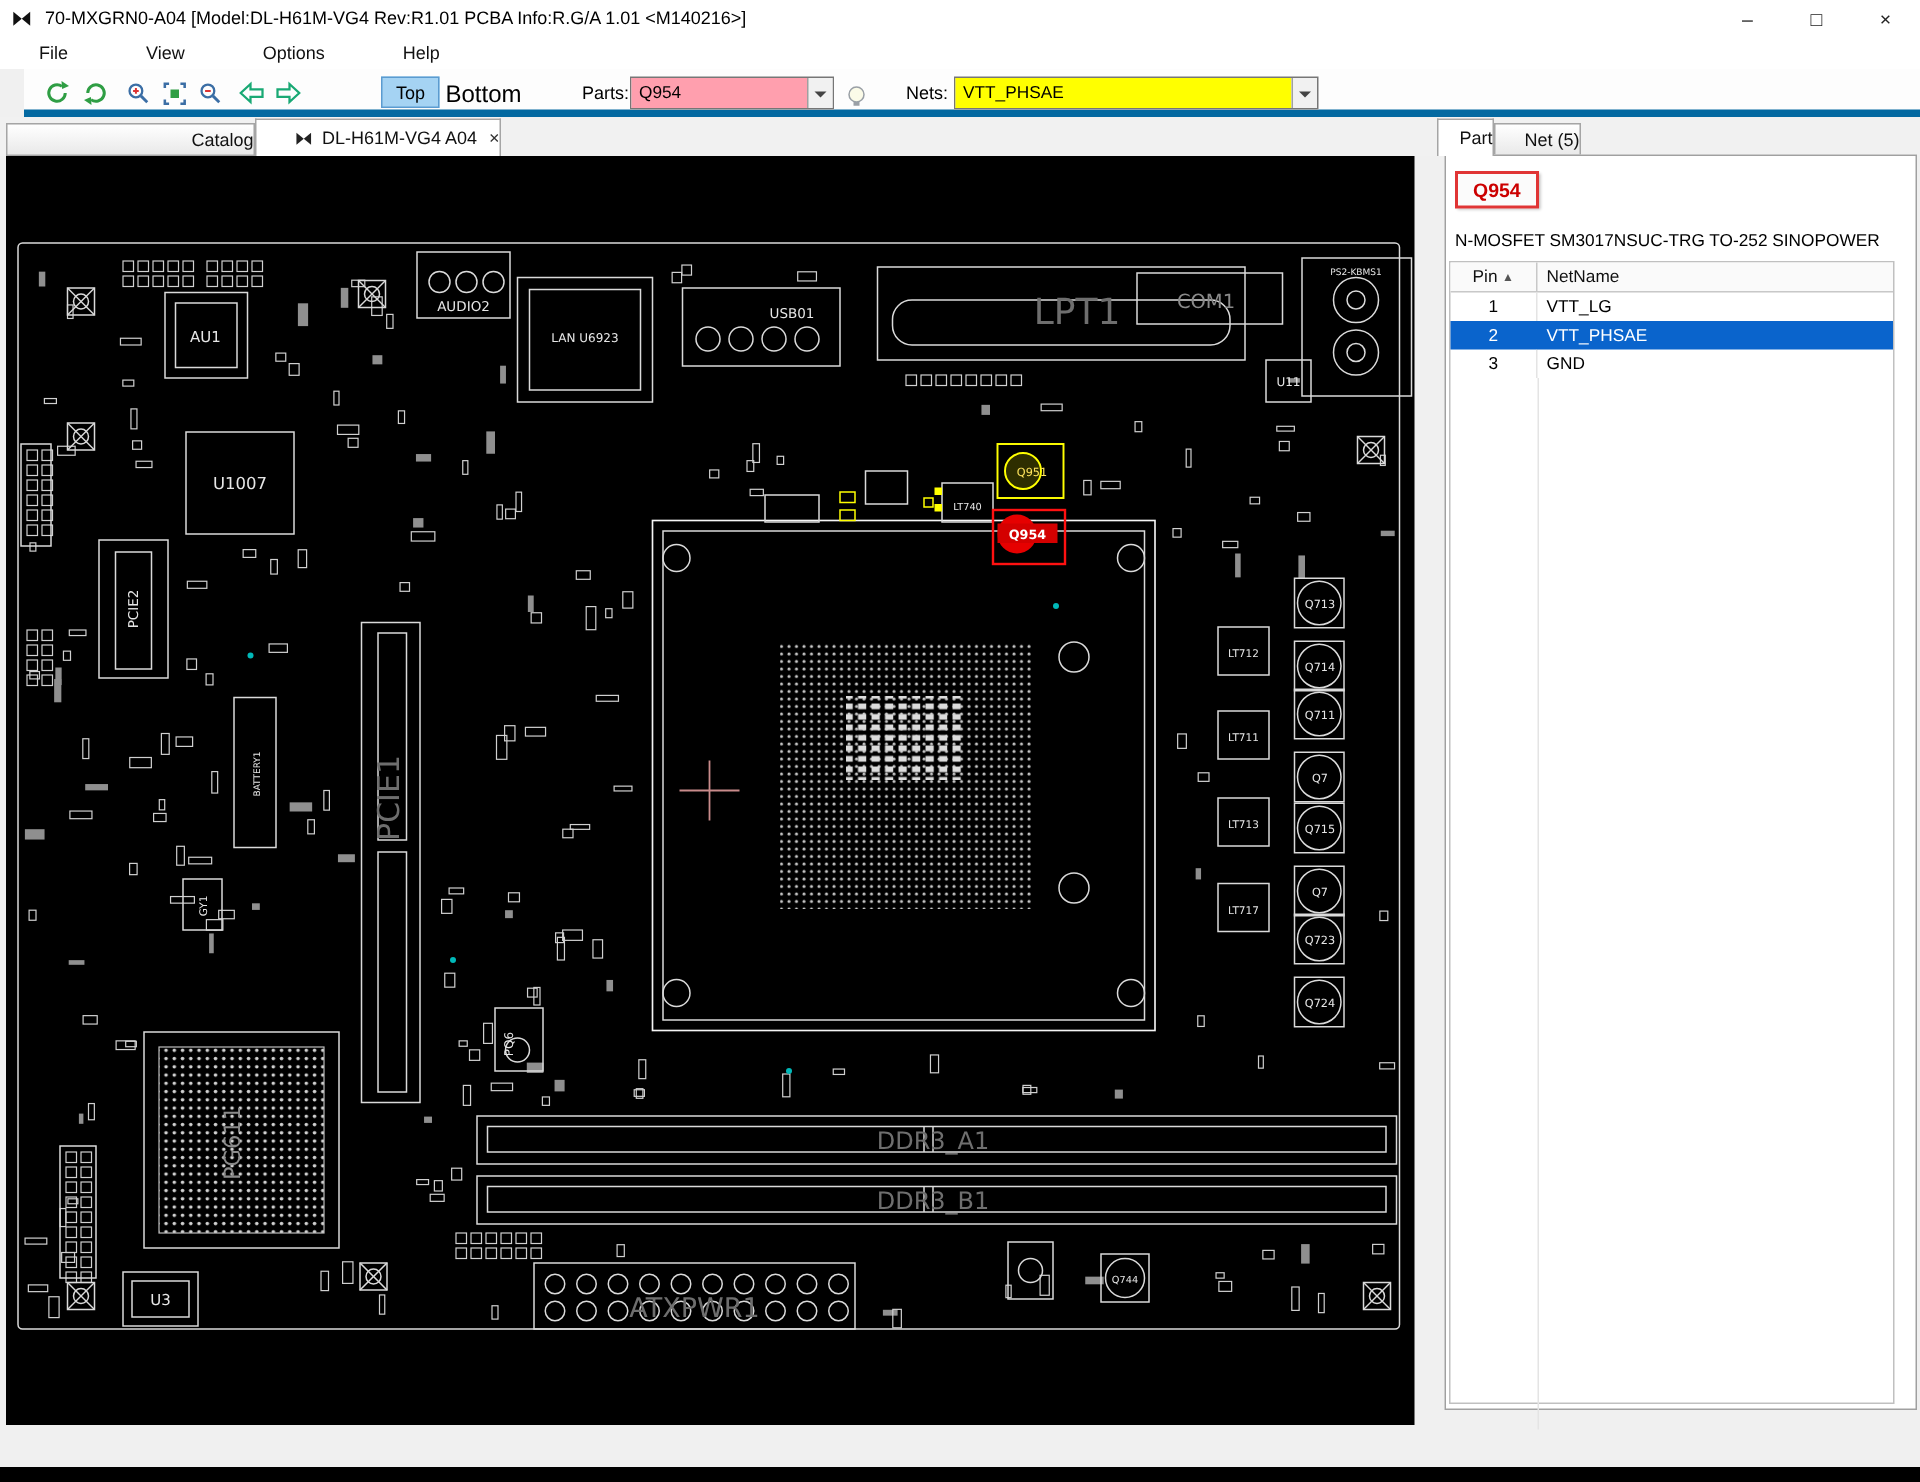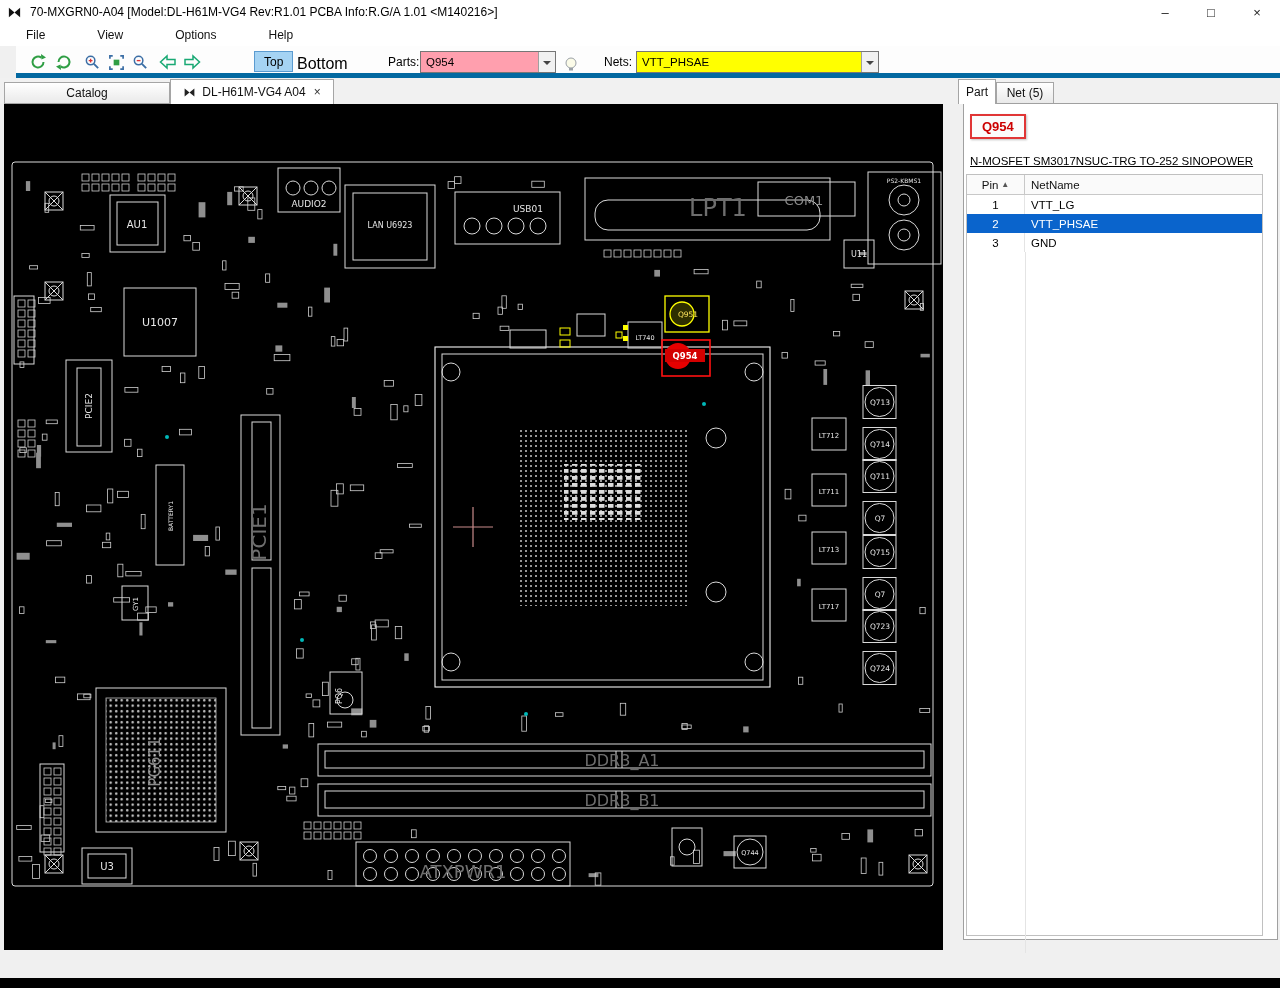--- a/index.html
+++ b/index.html
@@ -26,38 +26,38 @@
   .tb-label{position:absolute;top:9px;font-size:12px;}
   .combo{position:absolute;top:5px;height:22px;border:1px solid #767676;display:flex;background:#fff;}
   .combo .val{flex:1;font-size:11.5px;padding:4px 0 0 5px;white-space:nowrap;overflow:hidden;}
   .combo .arrow{width:17px;border-left:1px solid #a0a0a0;background:#f1f1f1;display:flex;align-items:flex-start;justify-content:center;}
   .combo .arrow:after{content:"";border:4px solid transparent;border-top-color:#444;margin-top:9px;}
   .parts-combo .val{background:#ff9fae;}
   .nets-combo .val{background:#ffff00;}
 
   
   .tabrow{position:absolute;top:78px;left:0;width:100%;height:26px;background:#f1f1f1;}
-  .tab{position:absolute;display:flex;align-items:center;justify-content:center;font-size:12px;border:1px solid #a5a5a5;color:#111;}
+  .tab{position:absolute;display:flex;align-items:center;justify-content:flex-end;font-size:12px;border:1px solid #a5a5a5;color:#111;}
   .tab.inactive{top:4px;height:22px;background:linear-gradient(#ffffff,#e9e9e9);}
   .tab.active{top:1px;height:25px;background:#ffffff;border-bottom:none;z-index:3;}
   #tab-catalog{left:4px;width:166px;}
   #tab-board{left:170px;width:164px;gap:6px;}
   #ptab-part{left:958px;width:38px;}
   #ptab-net{left:996px;width:58px;}
   .tab-close{font-size:12px;margin-left:2px;color:#333;}
   .tab-icon{width:13px;height:13px;display:flex;align-items:center;}
 
   
   .canvas{position:absolute;left:4px;top:104px;width:939px;height:846px;background:#000;}
   .canvas svg{display:block;width:939px;height:846px;}
 
   
   .panel{position:absolute;left:963px;top:103px;width:315px;height:837px;background:#fff;border:1px solid #a0a0a0;z-index:2;}
   .part-ref{position:absolute;left:6px;top:10px;padding:3px 10px;border:2px solid #e03535;color:#cc0000;font-weight:bold;font-size:13px;background:#fbfbfb;box-shadow:1px 1px 2px rgba(0,0,0,0.25);}
-  .part-desc{position:absolute;left:6px;top:51px;width:306px;font-size:11.5px;color:#000;white-space:nowrap;overflow:hidden;text-decoration:underline;}
+  .part-desc{position:absolute;left:6px;top:51px;width:306px;font-size:11.5px;color:#000;white-space:nowrap;overflow:hidden;}
   .pin-table{position:absolute;left:2px;top:70px;width:297px;height:762px;border:1px solid #c0c0c0;background:#fff;}
   .pt-header{display:flex;height:20px;background:#fafafa;border-bottom:1px solid #c8c8c8;font-size:11.5px;color:#111;}
   .pt-h1{width:58px;border-right:1px solid #c8c8c8;display:flex;align-items:center;justify-content:center;gap:3px;}
   .pt-h2{flex:1;display:flex;align-items:center;padding-left:6px;}
   .sort-arrow{font-size:8px;color:#555;}
   .pt-row{display:flex;height:19px;font-size:11.5px;align-items:center;color:#000;}
   .pt-c1{width:58px;height:100%;display:flex;align-items:center;justify-content:center;border-right:1px solid #e4e4e4;}
   .pt-c2{flex:1;padding-left:6px;}
   .pt-row.selected{background:#0a64cc;color:#fff;}
   .pt-row.selected .pt-c1{border-right-color:#0a64cc;}

